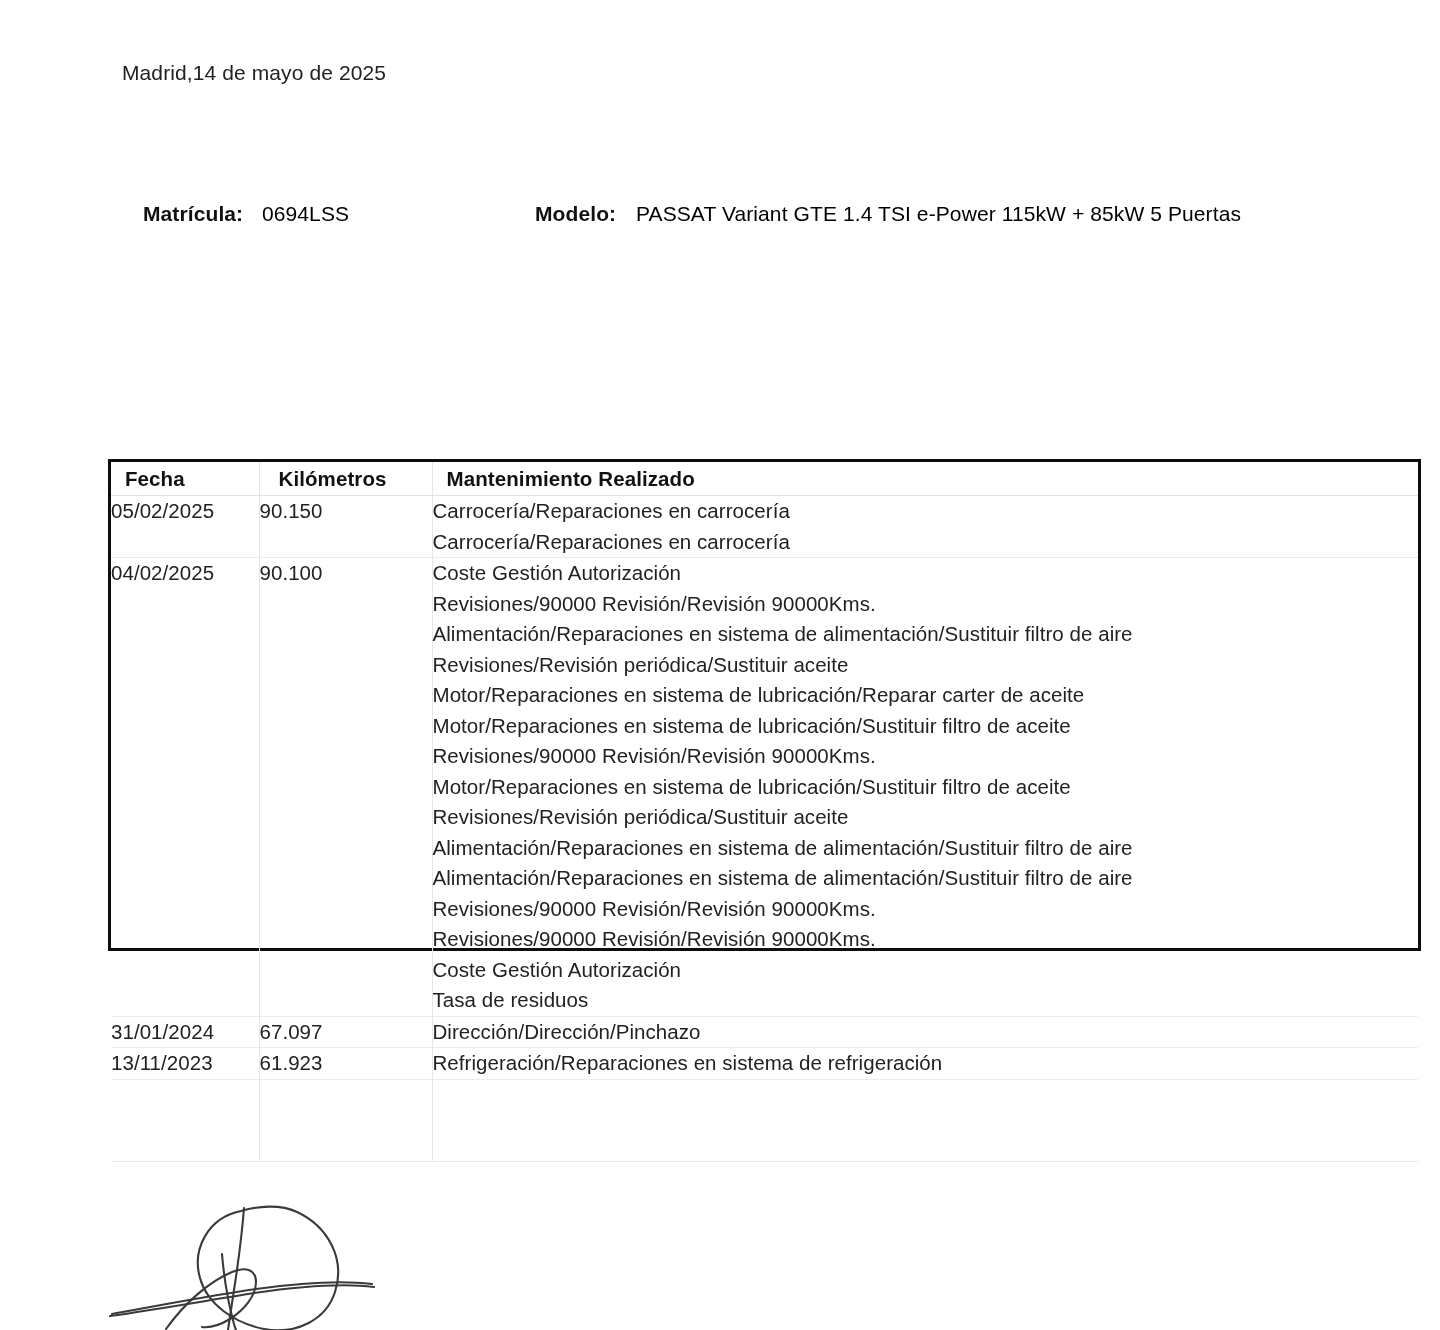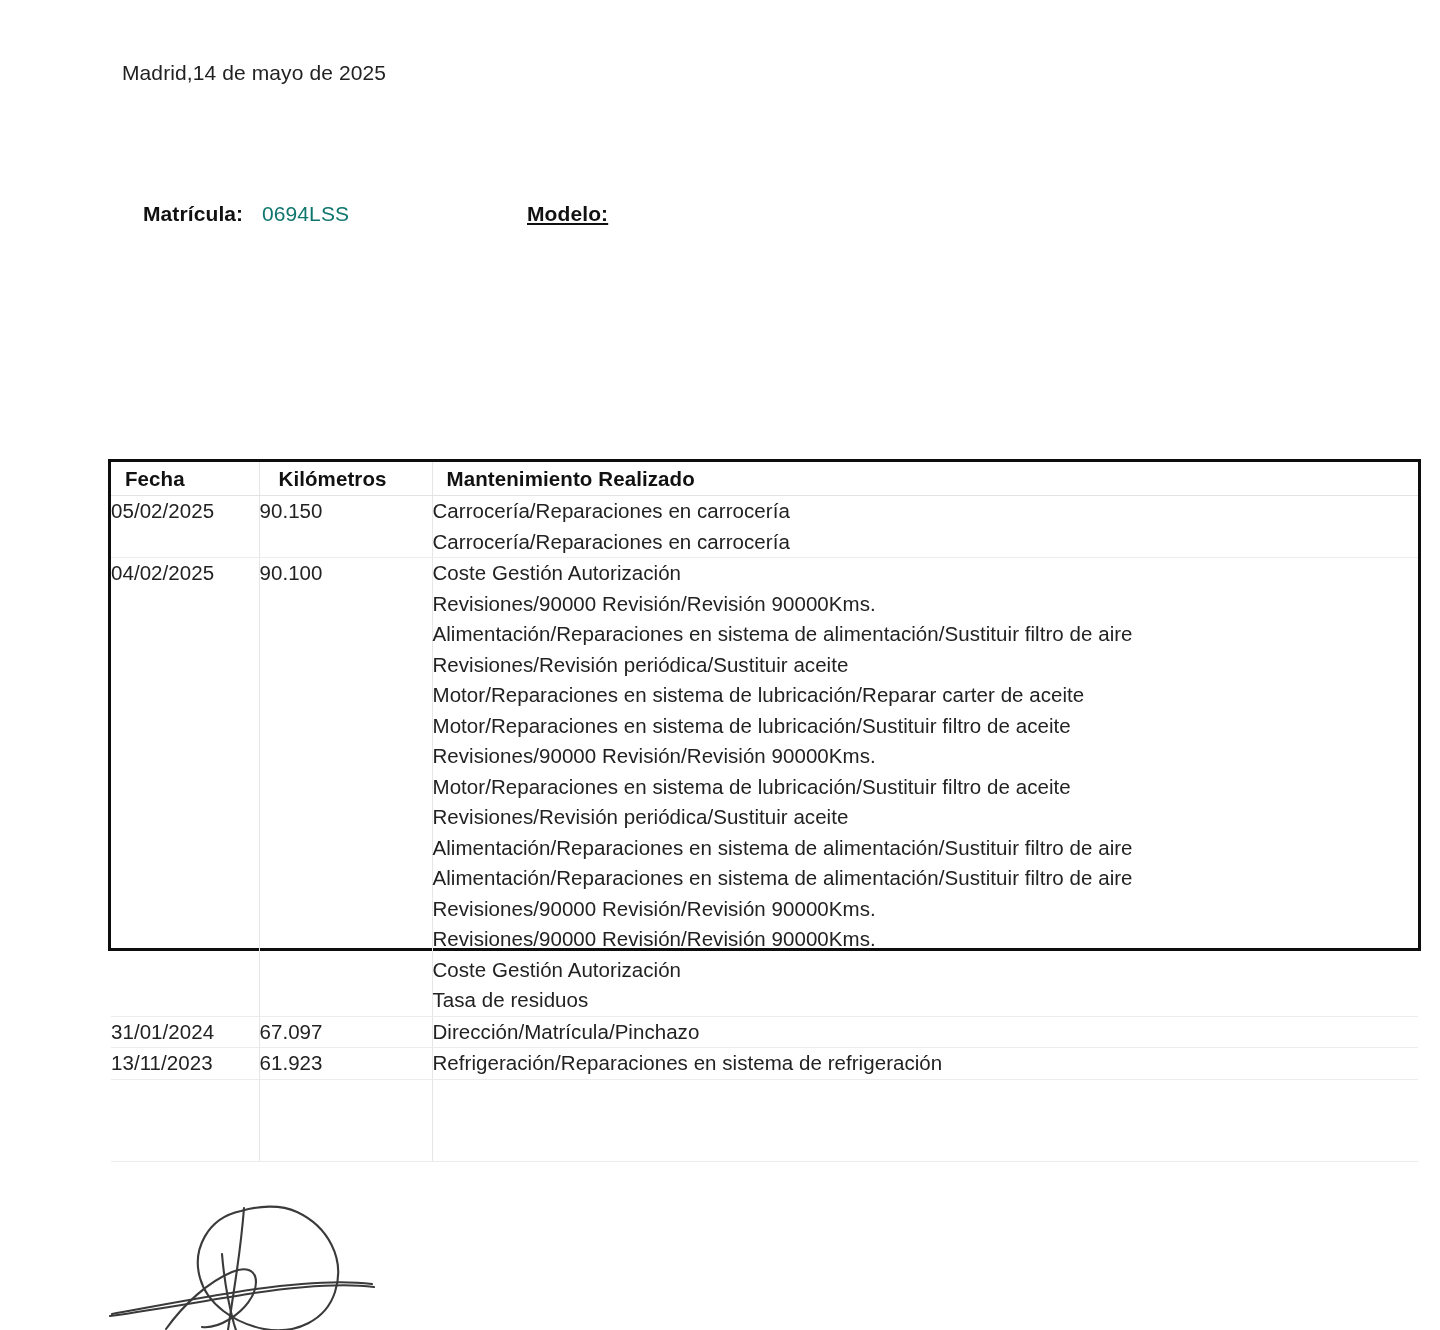--- a/index.html
+++ b/index.html
@@ -41,26 +41,26 @@
     line-height: 32px;
   }
   .field-label {
     font-weight: bold;
     color: #111111;
     letter-spacing: 0.1px;
     margin-left: 21px;
   }
   .field-value {
     font-weight: normal;
-    color: #0f766e;
+    color: #000000;
     letter-spacing: 0.1px;
   }
   .vehicle-row .plate-label   { position: absolute; left: 0px;   top: 0; }
   .vehicle-row .plate-value   { position: absolute; left: 140px; top: 0; }
-  .vehicle-row .model-label   { position: absolute; left: 384px; top: 0; text-decoration: underline; }
+  .vehicle-row .model-label   { position: absolute; left: 392px; top: 0; }
   .vehicle-row .model-value   { position: absolute; left: 514px; top: 0; }
 
   
   .table-wrap {
     position: absolute;
     left: 108px;
     top: 459px;
     width: 1313px;
     height: 492px;
     border: 3px solid #0d0d0d;
@@ -135,20 +135,21 @@
 </style>
 </head>
 <body>
 
 <div class="doc-date">Madrid,14 de mayo de 2025</div>
 
 <div class="vehicle-row">
   <span class="field-label plate-label">Matrícula:</span>
   <span class="field-value plate-value">0694LSS</span>
   <span class="field-label model-label">Modelo:</span>
+  <span class="field-value model-value">PASSAT Variant GTE 1.4 TSI e-Power 115kW + 85kW 5 Puertas</span>
 </div>
 
 <div class="table-wrap">
   <table class="history">
     <colgroup>
       <col class="c-date">
       <col class="c-km">
       <col class="c-desc">
     </colgroup>
     <thead>
@@ -191,21 +192,21 @@
             <span class="svc-line">Revisiones/90000 Revisión/Revisión 90000Kms.</span>
             <span class="svc-line">Revisiones/90000 Revisión/Revisión 90000Kms.</span>
             <span class="svc-line">Coste Gestión Autorización</span>
             <span class="svc-line">Tasa de residuos</span>
           </td>
         </tr>
         <tr>
           <td class="cell-date">31/01/2024</td>
           <td class="cell-km">67.097</td>
           <td class="cell-desc">
-            <span class="svc-line">Dirección/Matrícula/Pinchazo</span>
+            <span class="svc-line">Dirección/Dirección/Pinchazo</span>
           </td>
         </tr>
         <tr>
           <td class="cell-date">13/11/2023</td>
           <td class="cell-km">61.923</td>
           <td class="cell-desc">
             <span class="svc-line">Refrigeración/Reparaciones en sistema de refrigeración</span>
           </td>
         </tr>
         <tr class="table-filler">

